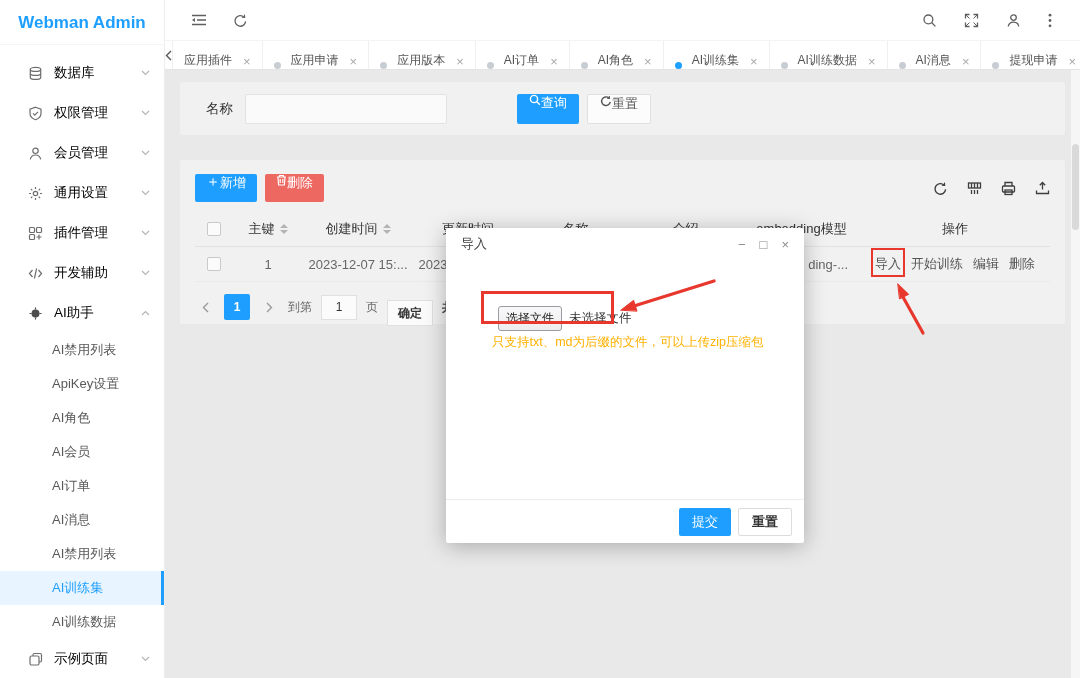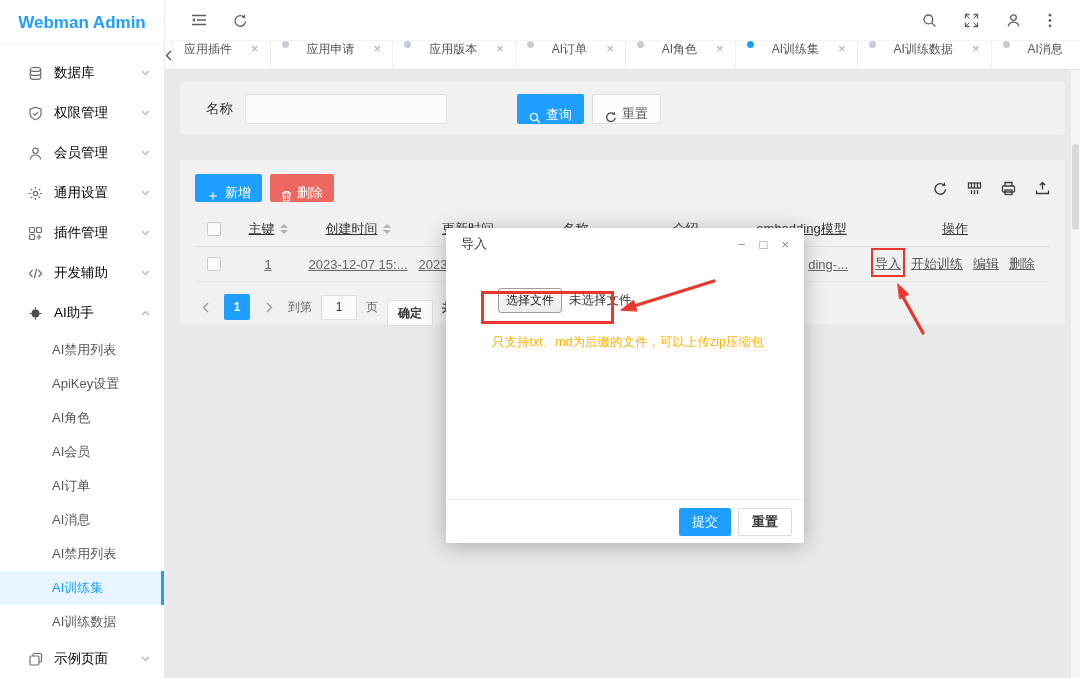--- a/index.html
+++ b/index.html
@@ -19,46 +19,46 @@
 
   
   .main{position:absolute;left:165px;top:0;right:0;bottom:0;background:#e9e9e9;}
   .topbar{height:40px;background:#fff;display:flex;align-items:center;padding:0 28px 0 26px;}
   .tb-left{display:flex;gap:26px;}
   .tb-right{margin-left:auto;display:flex;gap:27px;}
   .tb-icon{display:flex;align-items:center;color:#5f5f5f;cursor:pointer;}
 
   .tabbar{height:30px;background:#fff;border-top:1px solid #f4f4f4;border-bottom:1px solid #e4e4e4;display:flex;align-items:stretch;font-size:12px;color:#555;}
   .tab-scroll{width:26px;display:flex;align-items:center;justify-content:center;color:#666;cursor:pointer;}
-  .tab{display:flex;align-items:flex-start;gap:18px;padding:0 11px;border-right:1px solid #f0f0f0;white-space:nowrap;cursor:pointer;}
+  .tab{display:flex;align-items:flex-end;gap:10px;padding:0 11px;border-right:1px solid #f0f0f0;white-space:nowrap;cursor:pointer;}
   .tab:first-of-type{border-left:1px solid #f0f0f0;}
   .dot{width:7px;height:7px;border-radius:50%;background:#c8cdd4;flex:0 0 auto;}
   .tab.active .dot{background:#1e9fff;}
   .tab .x{color:#a8a8a8;font-size:13px;margin-left:1px;}
   .tab.clip{flex:0 0 52px;overflow:hidden;}
   .tab-ctl{margin-left:auto;display:flex;}
 
   
   .card{position:absolute;left:15px;width:885px;background:#f1f1f1;border-radius:3px;}
   .card-search{top:82px;height:53px;display:flex;align-items:center;padding:0 26px;}
   .f-label{font-size:13.5px;color:#333;margin-right:12px;}
   .f-input{width:202px;height:30px;background:#fafafa;border:1px solid #e2e2e2;border-radius:2px;padding:0 8px;font-size:13px;color:#333;outline:none;}
   .f-btns{margin-left:70px;display:flex;gap:8px;}
-  .btn{height:30px;padding:0 12px;font-size:13px;border-radius:2px;display:inline-flex;align-items:flex-end;gap:5px;border:none;cursor:pointer;}
+  .btn{height:30px;padding:0 12px;font-size:13px;border-radius:2px;display:inline-flex;align-items:flex-start;border:none;cursor:pointer;}
   .btn-primary{background:#1e9fff;color:#fff;}
   .btn-plain{background:#fcfcfc;border:1px solid #e0e0e0;color:#555;}
 
   .card-table{top:160px;height:164px;padding:14px 15px 10px;}
   .t-toolbar{display:flex;align-items:center;height:28px;}
   .btn-sm{height:28px;padding:0 11px;font-size:13px;}
   .btn-danger{background:#ee6862;color:#fff;}
   .t-tools{margin-left:auto;display:flex;gap:19px;color:#3d3d3d;}
   .t-tools .tb-icon{color:#3d3d3d;}
 
-  .thead,.trow{display:flex;align-items:center;font-size:13px;text-decoration:underline;}
+  .thead,.trow{display:flex;align-items:center;font-size:13px;}
   .thead{height:35px;margin-top:10px;border-bottom:1px solid #e2e2e2;color:#333;}
   .trow{height:35px;border-bottom:1px solid #eaeaea;color:#666;}
   .c{display:flex;align-items:center;justify-content:center;}
   .c0{width:38px;}.c1{width:70px;}.c2{width:110px;}.c3{width:110px;}.c4{width:105px;}.c5{width:115px;}.c6{width:117px;}.c7{width:190px;}
   .c6.cell{justify-content:flex-end;padding-right:12px;}
   .cbx{width:14px;height:14px;border:1px solid #c9c9c9;border-radius:2px;background:#fbfbfb;cursor:pointer;}
   .sorter{display:inline-flex;flex-direction:column;gap:2px;margin-left:5px;}
   .sorter i{width:0;height:0;border-left:4px solid transparent;border-right:4px solid transparent;}
   .sorter .up{border-bottom:4px solid #b3b3b3;}
   .sorter .dn{border-top:4px solid #b3b3b3;}
@@ -76,21 +76,21 @@
 
   
   .sb-track{position:absolute;right:0;top:70px;bottom:0;width:9px;background:#f6f6f6;}
   .sb-thumb{position:absolute;right:1px;top:74px;width:7px;height:86px;background:#d9d9d9;border-radius:4px;cursor:pointer;}
 
   
   .modal{position:absolute;left:446px;top:228px;width:358px;height:315px;background:#fff;border-radius:2px;box-shadow:0 3px 22px rgba(0,0,0,.28);z-index:40;}
   .m-title{height:32px;display:flex;align-items:center;padding:0 15px;font-size:13px;color:#444;}
   .m-ctls{margin-left:auto;display:flex;gap:14px;color:#8a8a8a;font-size:13px;}
   .m-ctls span{cursor:pointer;line-height:1;}
-  .file-row{position:absolute;left:52px;top:60px;display:flex;align-items:center;gap:7px;font-size:12.5px;color:#333;}
+  .file-row{position:absolute;left:52px;top:78px;display:flex;align-items:center;gap:7px;font-size:12.5px;color:#333;}
   .file-btn{padding:3px 7px;border:1px solid #9b9ba3;border-radius:3px;background:linear-gradient(#f8f8f8,#ededed);font-size:12px;color:#222;cursor:pointer;}
   .hint{position:absolute;left:46px;top:106px;color:#ffb100;font-size:12.5px;}
   .m-footer{position:absolute;left:0;right:0;bottom:0;height:44px;border-top:1px solid #ececec;display:flex;align-items:center;justify-content:flex-end;gap:7px;padding:0 12px;}
   .m-submit{height:28px;padding:0 13px;background:#1e9fff;color:#fff;border:none;border-radius:2px;font-size:13px;cursor:pointer;}
   .m-reset{height:28px;padding:0 13px;background:#fff;border:1px solid #dcdcdc;color:#333;border-radius:2px;font-size:13px;font-weight:bold;cursor:pointer;}
 
   
   .ann-box1{position:absolute;left:481px;top:291px;width:133px;height:33px;border:3px solid #e8382d;z-index:50;}
   .ann-box2{position:absolute;left:871px;top:248px;width:34px;height:29px;border:2px solid #e8382d;z-index:50;}
   .arrows{position:absolute;left:0;top:0;z-index:55;pointer-events:none;}

